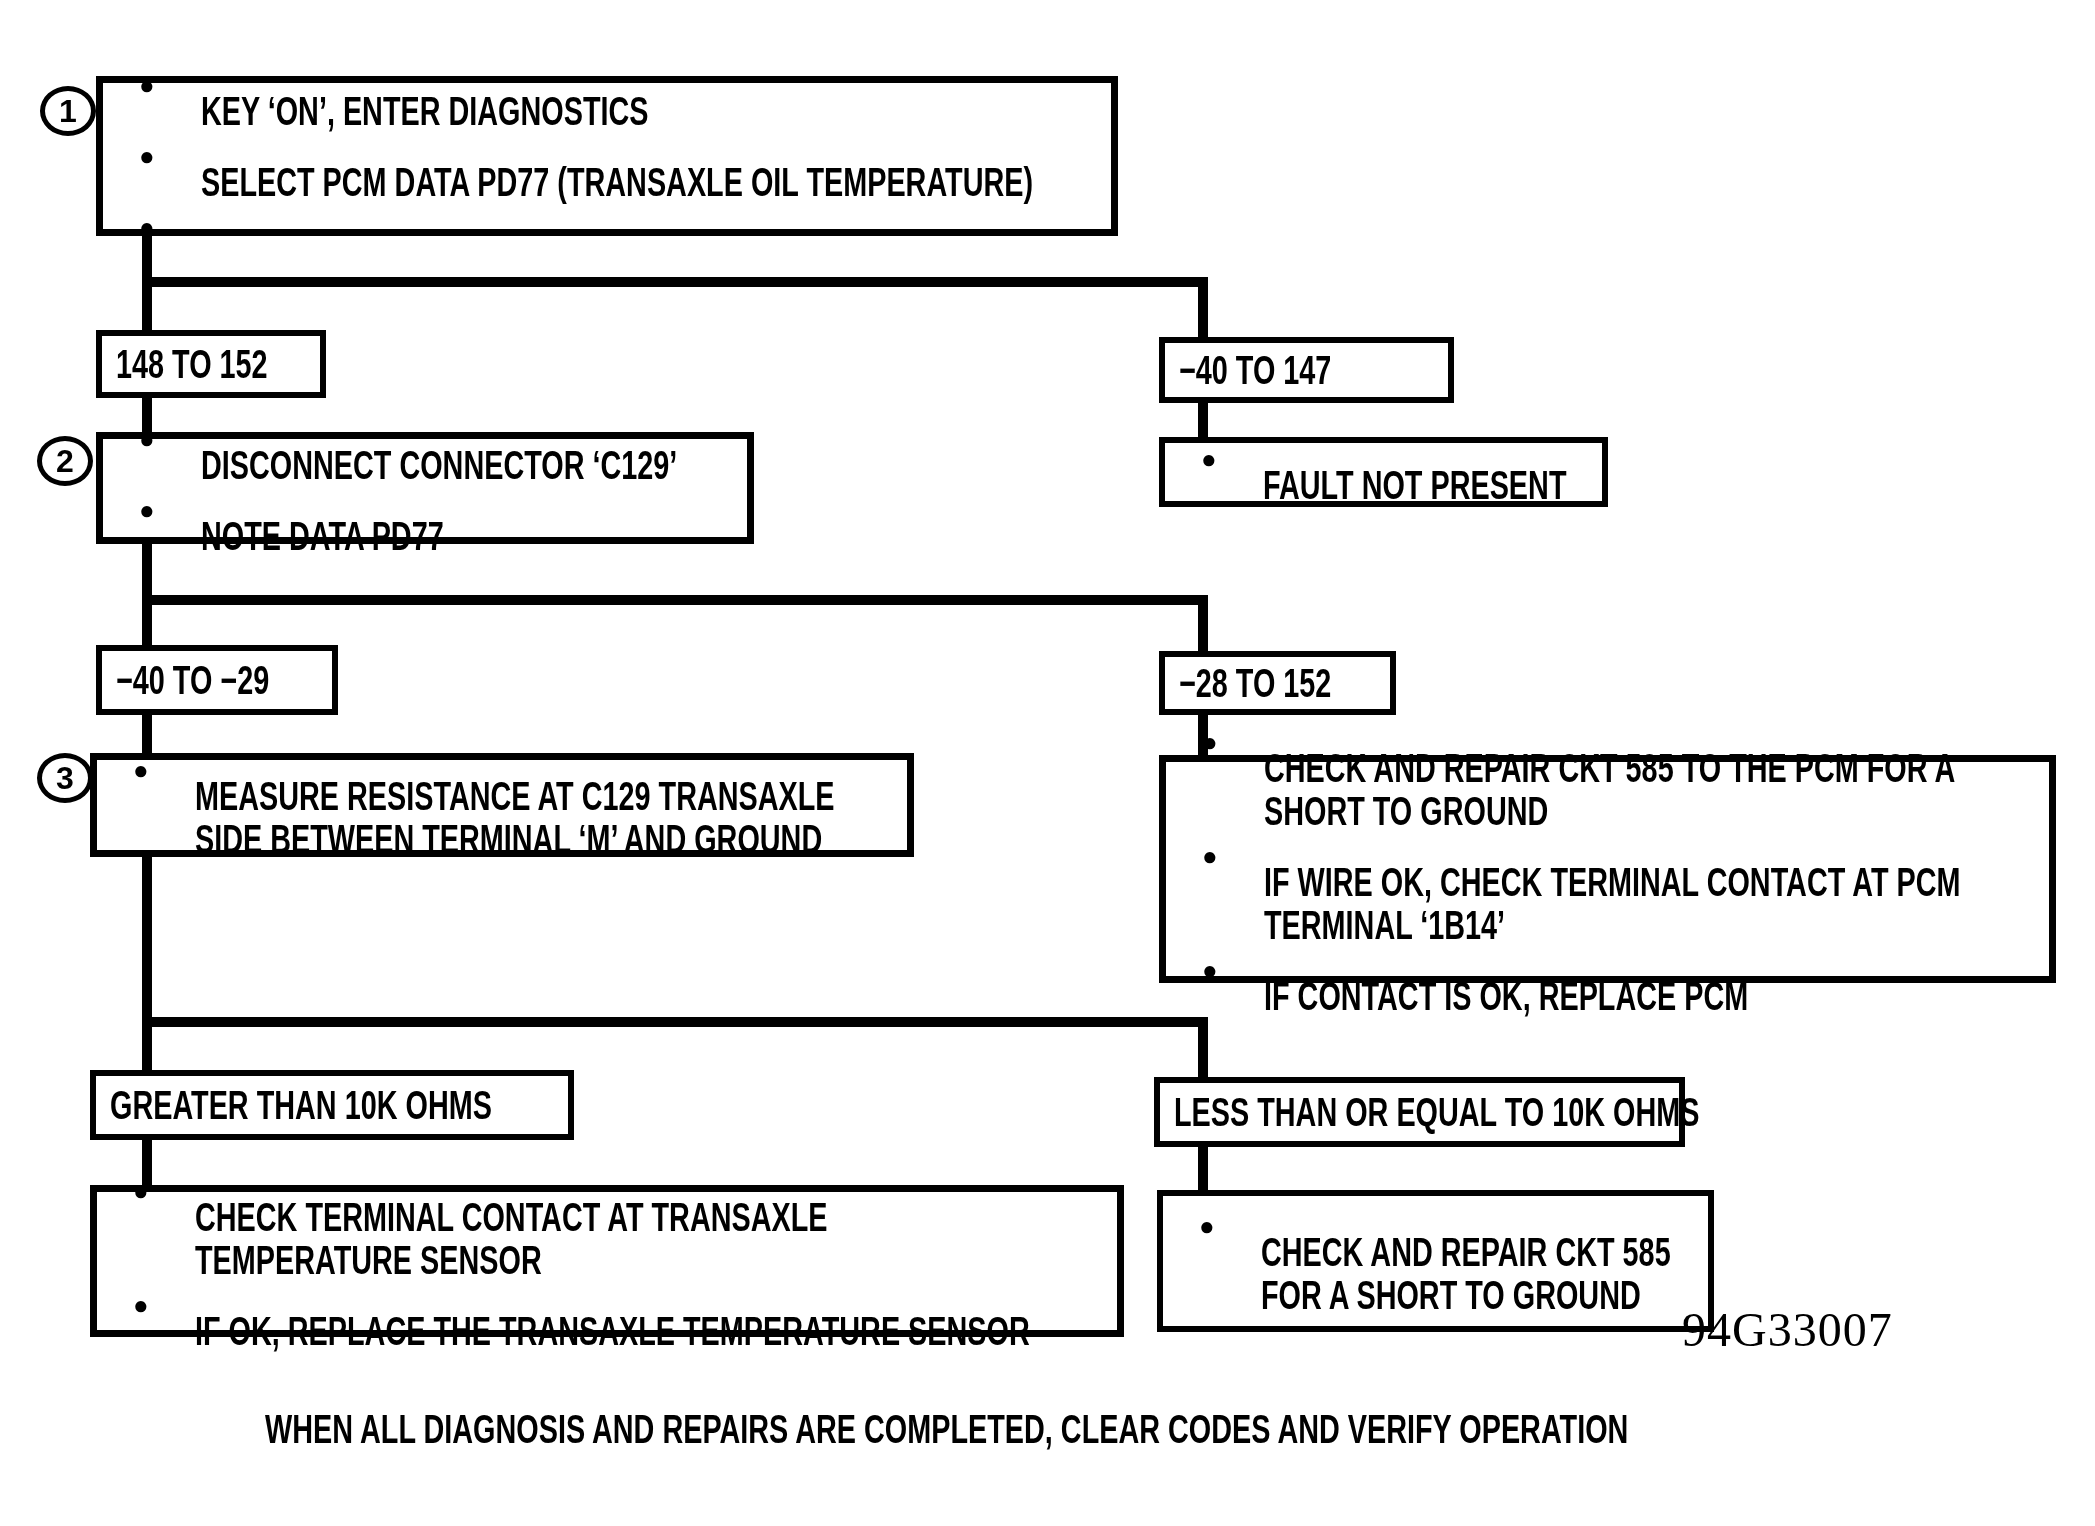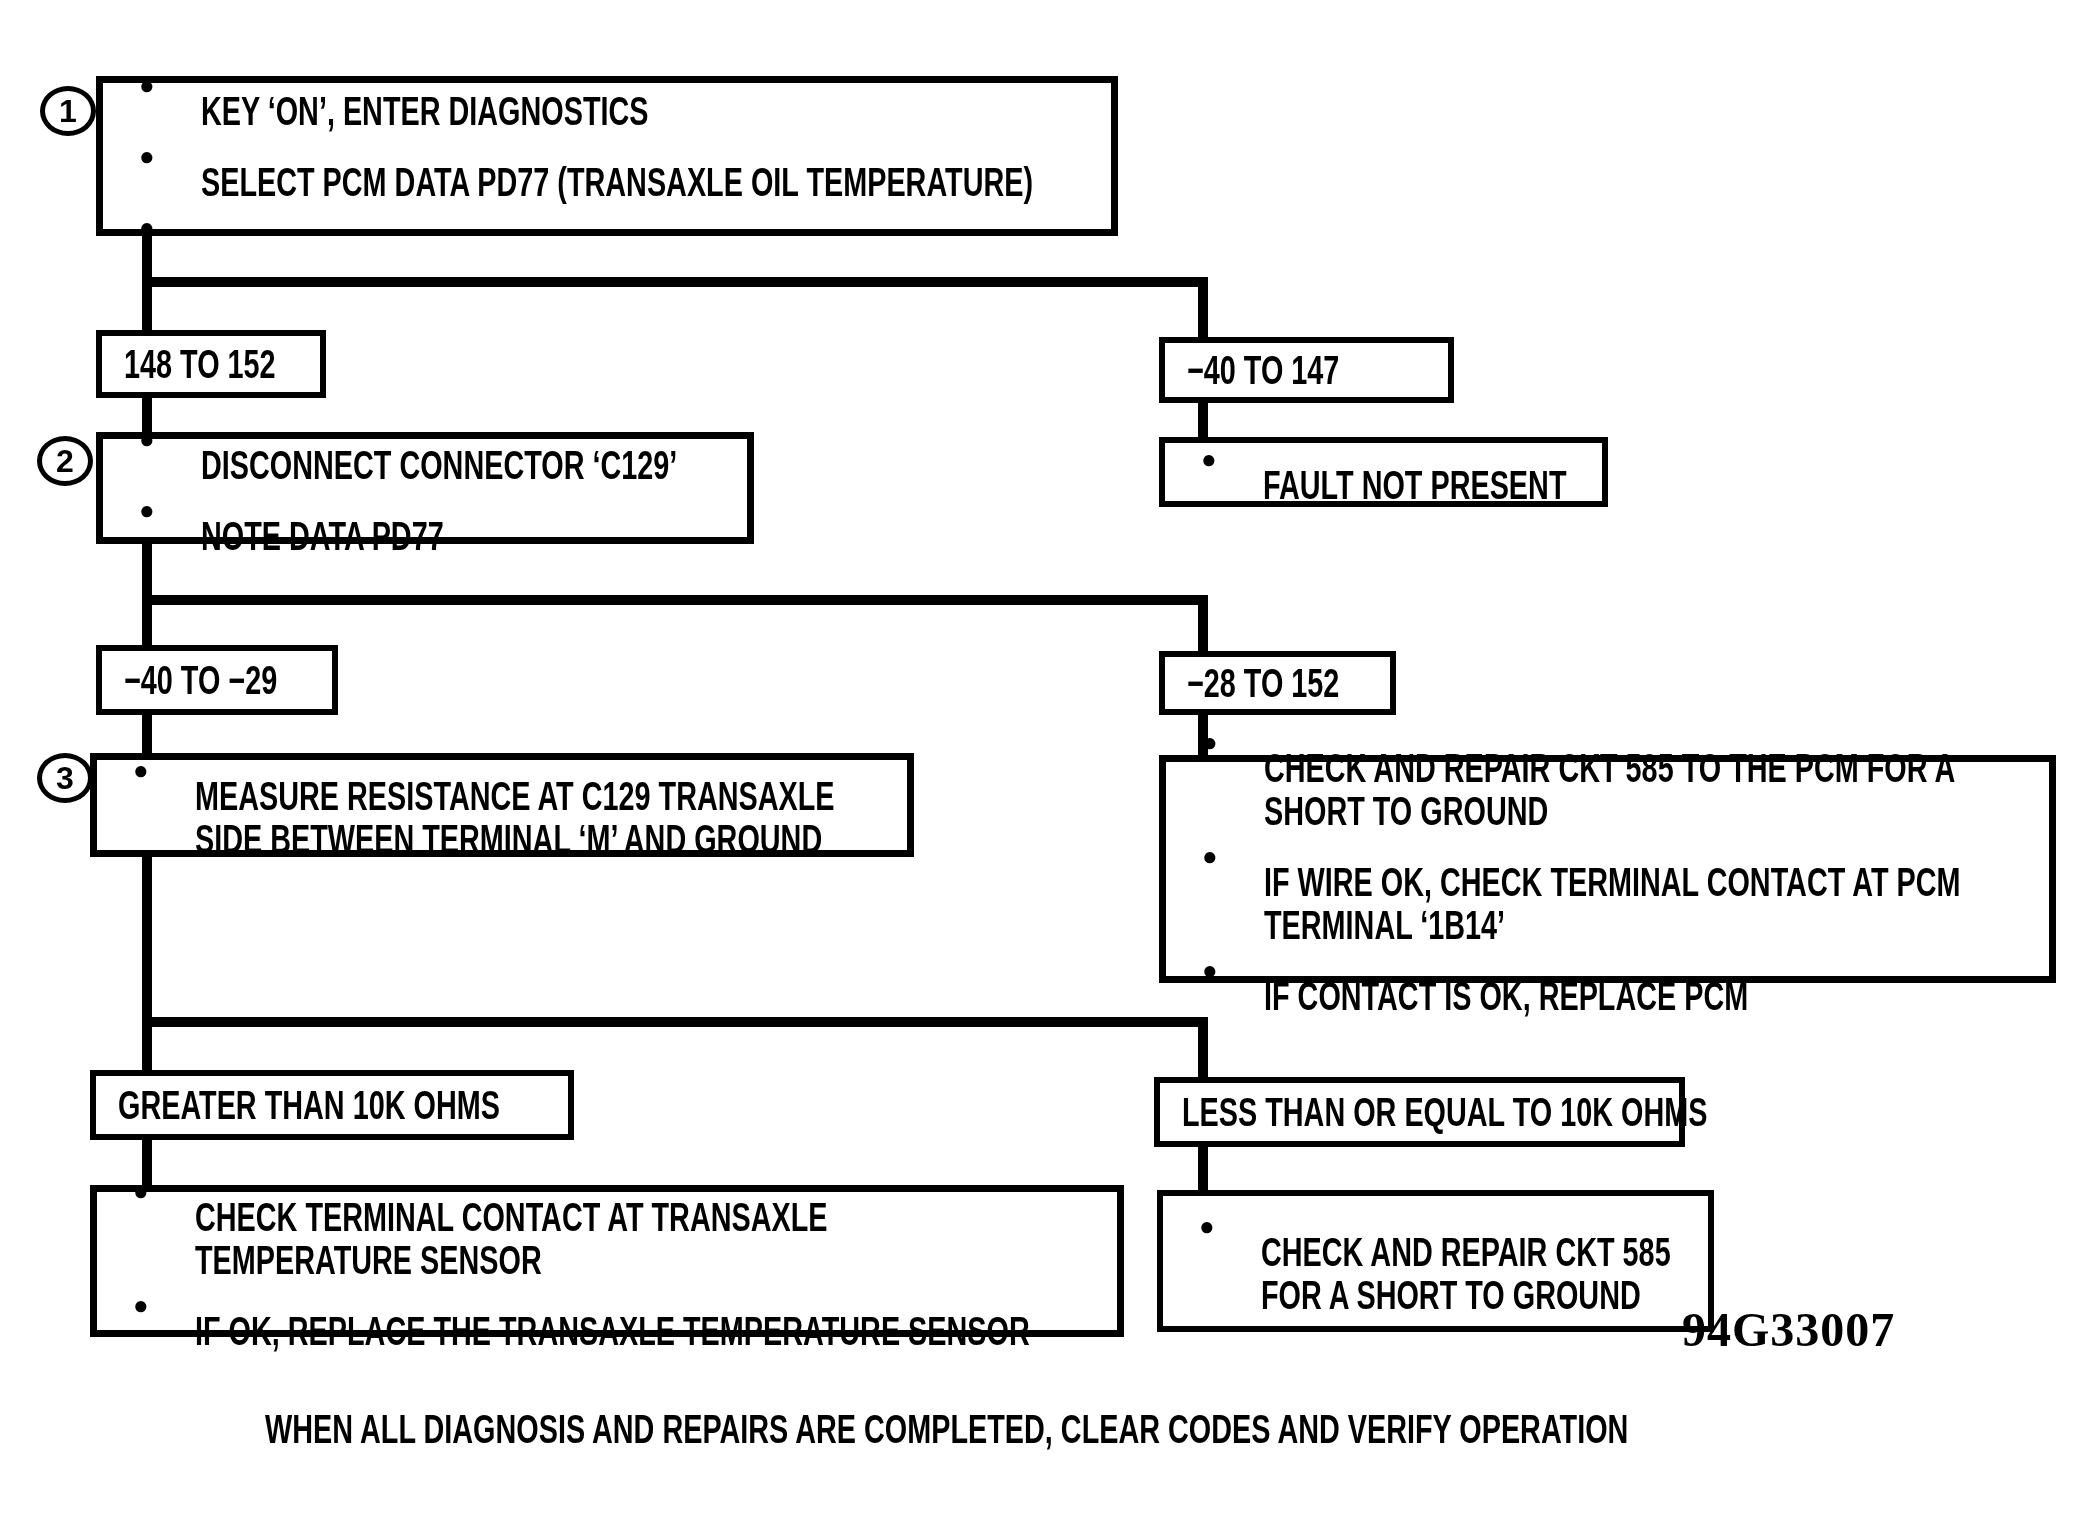--- a/index.html
+++ b/index.html
@@ -34,34 +34,34 @@
   .btext { display:block;margin-top:26px; }
   .tline {
     display:block;
     white-space:nowrap;
     font-size:40px;
     line-height:43px;
     font-weight:bold;
     transform:scaleX(0.72);
     transform-origin:0 50%;
   }
-  .rangebox { justify-content:center; padding-left:22px; }
+  .rangebox { justify-content:center; padding-left:14px; }
   .badge {
     position:absolute;
     width:56px; height:50px;
     border:5px solid #000;
     border-radius:50%;
     background:#fff;
     display:flex; align-items:center; justify-content:center;
     font-size:32px; font-weight:bold;
   }
   .figcode {
     position:absolute;
     font-family:"Liberation Serif", serif;
-    font-weight:bold;
+    font-weight:normal;
     font-size:48px;
     letter-spacing:1px;
   }
   .footer {
     position:absolute;
     left:0; top:1410;
     width:1863px;
     text-align:center;
   }
   .footer .tline { display:inline-block; transform-origin:50% 50%; }

